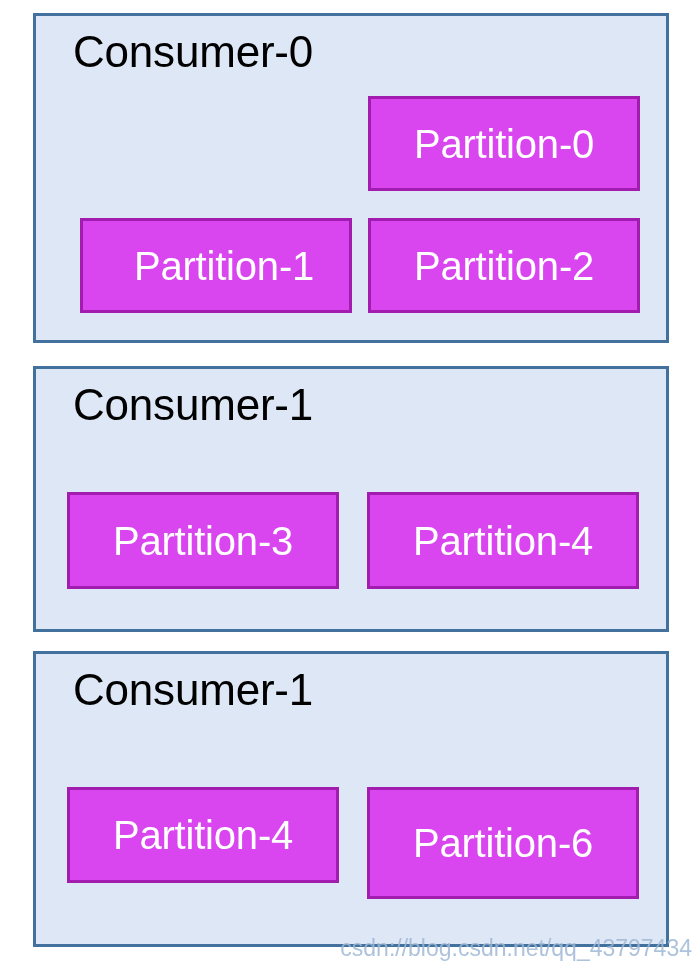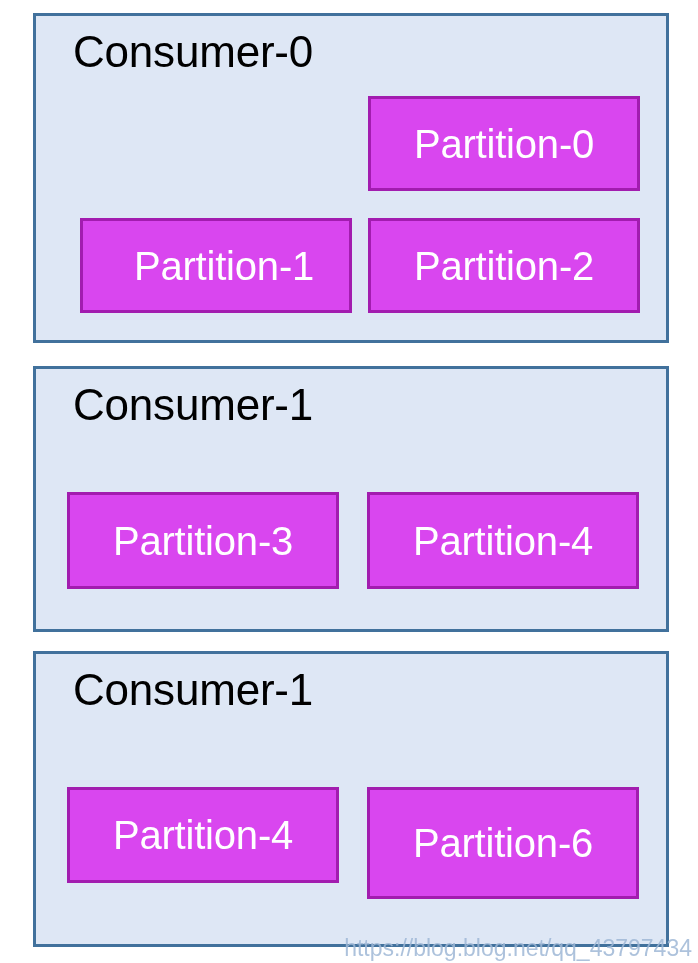--- a/index.html
+++ b/index.html
@@ -107,15 +107,15 @@
     <div class="partition p3">Partition-3</div>
     <div class="partition p4">Partition-4</div>
   </div>
 
   <div class="consumer consumer-2">
     <div class="consumer-title">Consumer-1</div>
     <div class="partition p5">Partition-4</div>
     <div class="partition p6">Partition-6</div>
   </div>
 
-  <div class="watermark">https://blog.blog.net/qq_43797434</div>
+  <div class="watermark">csdn://blog.csdn.net/qq_43797434</div>
 
 </div>
 
 </body></html>

